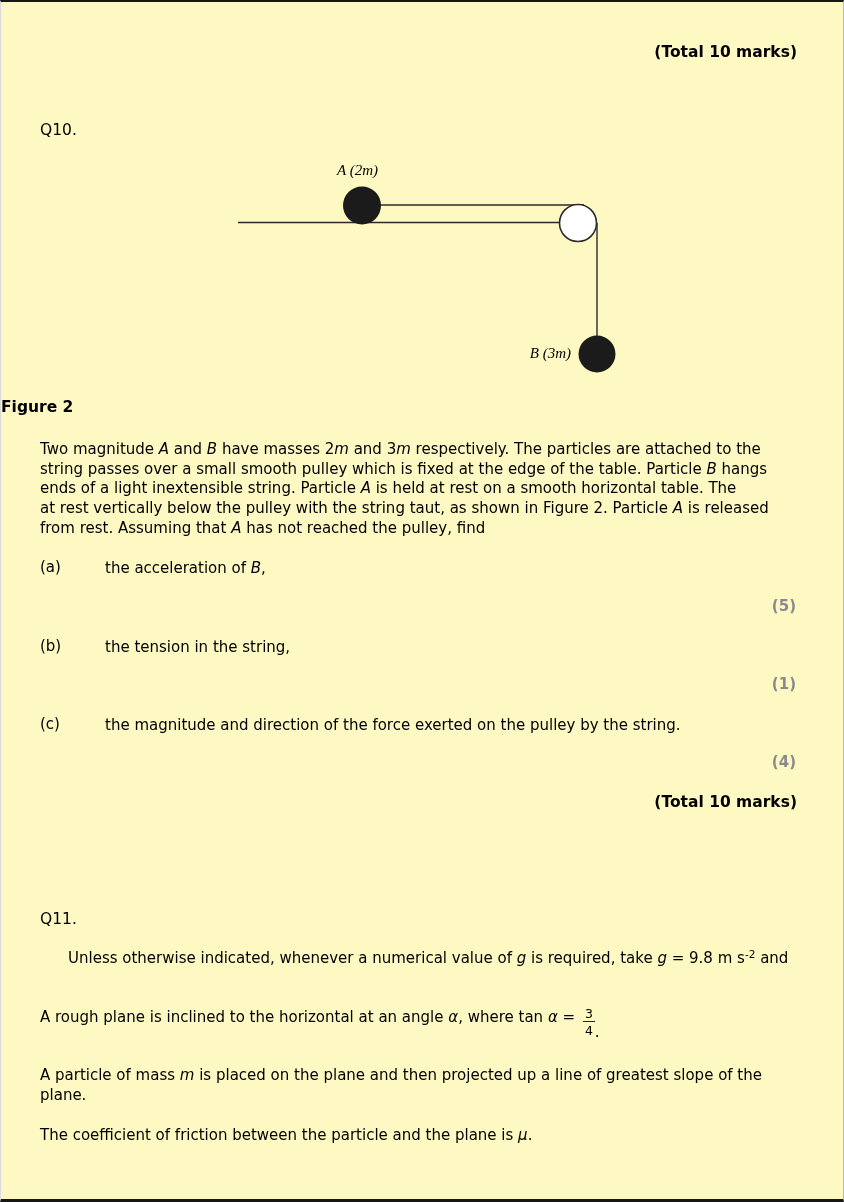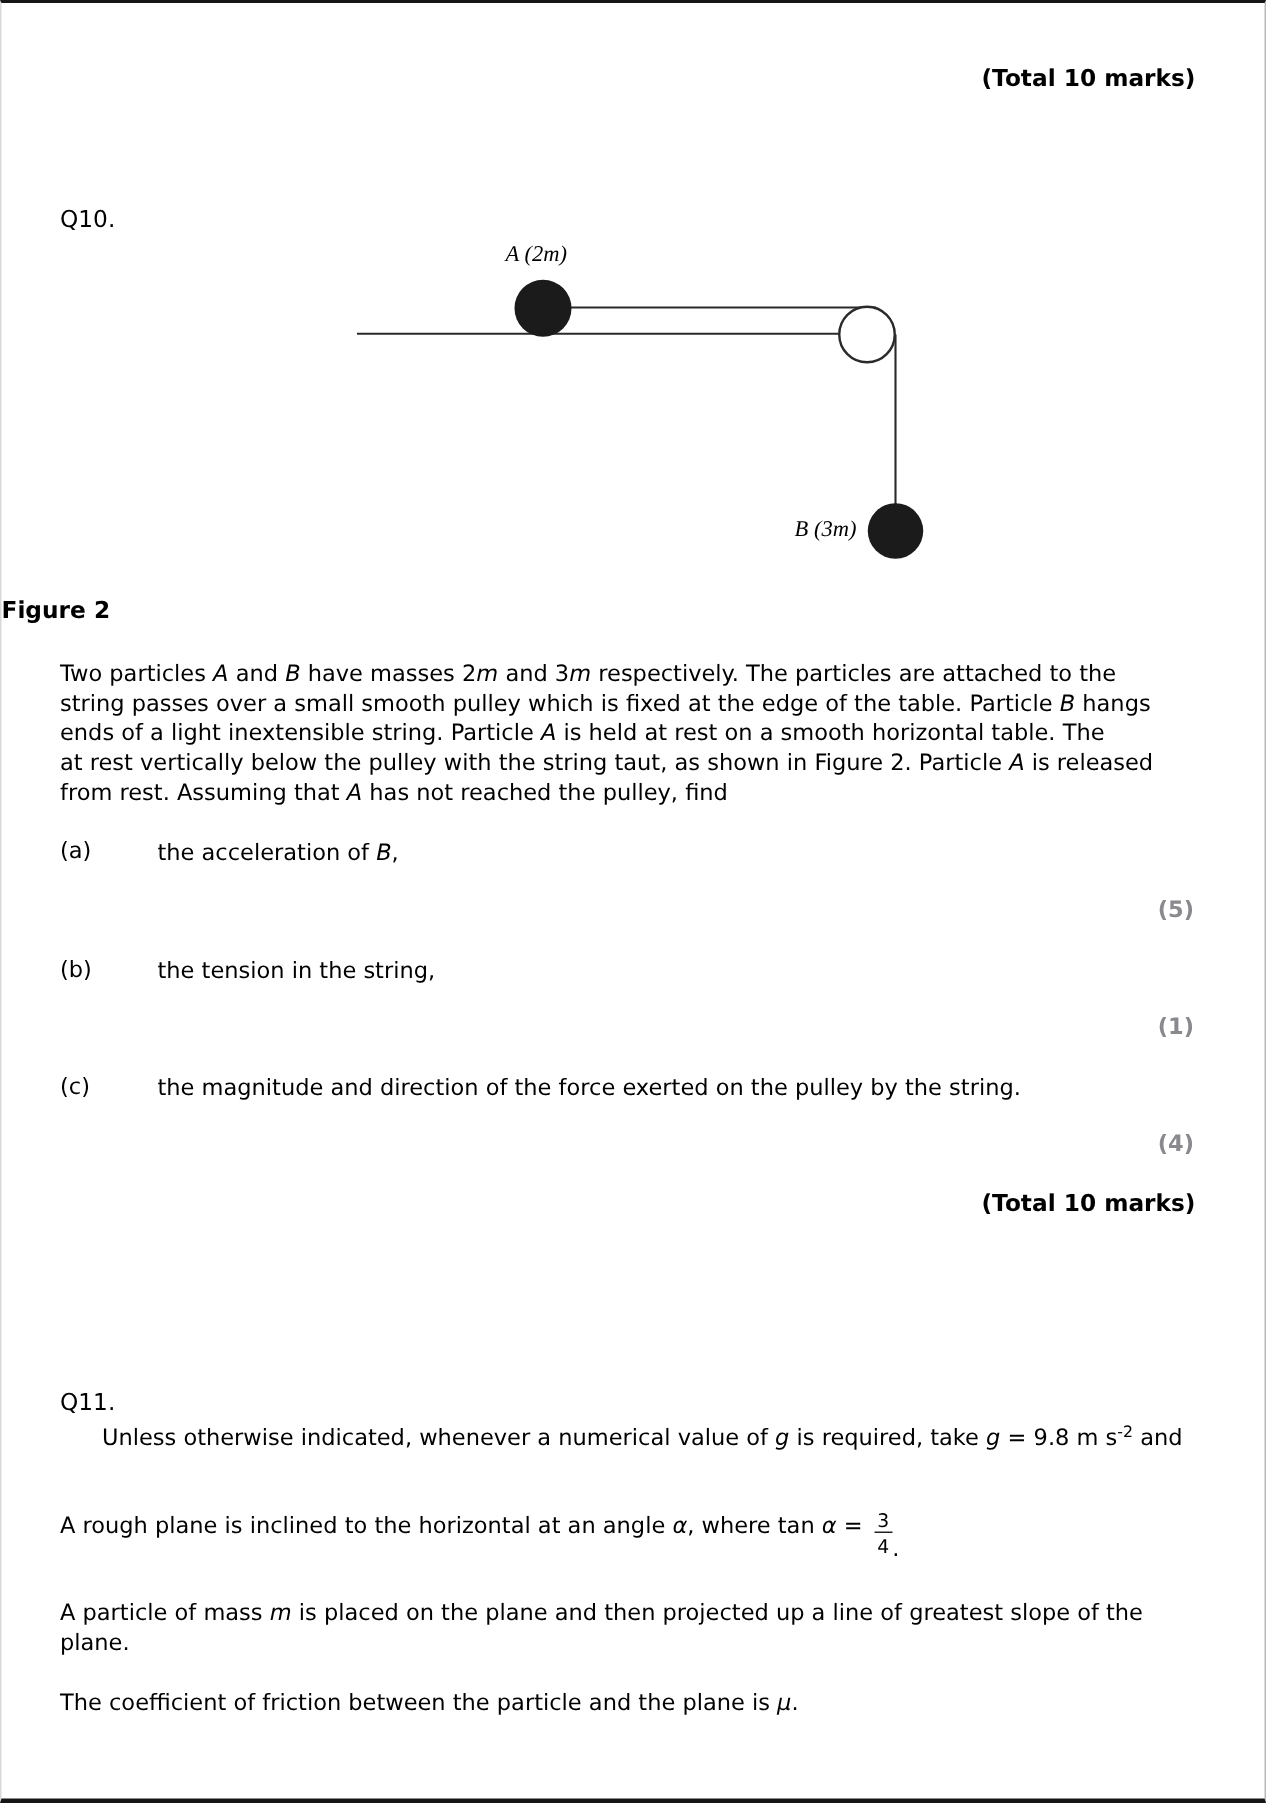--- a/index.html
+++ b/index.html
@@ -1,38 +1,38 @@
 <!DOCTYPE html>
 <html><head>
 <meta charset="utf-8">
 <style>
   * { margin:0; padding:0; box-sizing:border-box; }
   html,body { background:#e8e8e8; }
   .page {
     position:relative;
     width:844px; height:1202px;
-    background:#ffffff;
+    background:#fef9c3;
     font-family:"DejaVu Sans", sans-serif;
     color:#000;
     border-top:2px solid #161616;
     border-bottom:3px solid #161616;
     border-left:1px solid #d9d9d9;
     border-right:1px solid #b9b9b9;
     overflow:hidden;
   }
   .abs { position:absolute; }
   .rich .tline { height:19.7px; line-height:19.7px; white-space:pre; font-size:15px; }
   .it { font-style:italic; }
   .sup { font-size:10.5px; position:relative; top:-5px; }
   .low { display:inline-block; transform:translateY(15px); }
   .frac { display:inline-flex; flex-direction:column; align-items:center; vertical-align:4px; margin-left:3px; }
   .frac .num { font-size:12.5px; line-height:13px; border-bottom:1.3px solid #222; padding:0 2px 1px; }
   .frac .den { font-size:12.5px; line-height:15px; padding-top:1px; }
   .bold-note { font-weight:bold; font-size:15.5px; line-height:19.7px; }
-  .q-label { font-size:15.5px; line-height:19.7px;margin-top:16px; }
+  .q-label { font-size:15.5px; line-height:19.7px; }
   .marks { font-weight:bold; font-size:15px; line-height:19.7px; color:#8a8a8e; }
   .caption { width:100%; text-align:left; font-weight:bold; font-size:15.5px; line-height:19.7px; }
   .item { display:flex; }
   .item-label { width:29px; flex:0 0 29px; font-size:15px; line-height:19.7px; }
   .item-text .tline { display:inline;margin-left:36px; }
   .fig-label { font-family:"Liberation Serif", serif; font-style:italic; font-size:15.5px; line-height:18px; }
   .fig-label-b { width:100px; text-align:right; }
   svg .wire { stroke:#2a2a2a; stroke-width:1.4; fill:none; }
   svg .particle { fill:#1b1b1b; stroke:none; }
   svg .pulley { fill:#ffffff; stroke:#2a2a2a; stroke-width:1.6; }
@@ -59,21 +59,21 @@
         <div class="tline"><span class="it">A</span><span> (2</span><span class="it">m</span><span>)</span></div>
       </div>
     <div class="abs fig-label fig-label-b rich" style="top:192px; left:470px;">
         <div class="tline"><span class="it">B</span><span> (3</span><span class="it">m</span><span>)</span></div>
       </div>
   </div>
 
   <div class="abs caption" style="top:396px; left:0;">Figure 2</div>
 
   <div class="abs rich" style="top:438px; left:39px;">
-      <div class="tline"><span>Two particles </span><span class="it">A</span><span> and </span><span class="it">B</span><span> have masses 2</span><span class="it">m</span><span> and 3</span><span class="it">m</span><span> respectively. The particles are attached to the</span></div>
+      <div class="tline"><span>Two magnitude </span><span class="it">A</span><span> and </span><span class="it">B</span><span> have masses 2</span><span class="it">m</span><span> and 3</span><span class="it">m</span><span> respectively. The particles are attached to the</span></div>
       <div class="tline"><span>string passes over a small smooth pulley which is fixed at the edge of the table. Particle </span><span class="it">B</span><span> hangs</span></div>
       <div class="tline"><span>ends of a light inextensible string. Particle </span><span class="it">A</span><span> is held at rest on a smooth horizontal table. The</span></div>
       <div class="tline"><span>at rest vertically below the pulley with the string taut, as shown in Figure 2. Particle </span><span class="it">A</span><span> is released</span></div>
       <div class="tline"><span>from rest. Assuming that </span><span class="it">A</span><span> has not reached the pulley, find</span></div>
     </div>
 
   <div class="abs item" style="top:556px; left:39px; right:40px;">
     <span class="item-label">(a)</span>
     <span class="item-text rich"><div class="tline"><span>the acceleration of </span><span class="it">B</span><span>,</span></div></span>
   </div>

